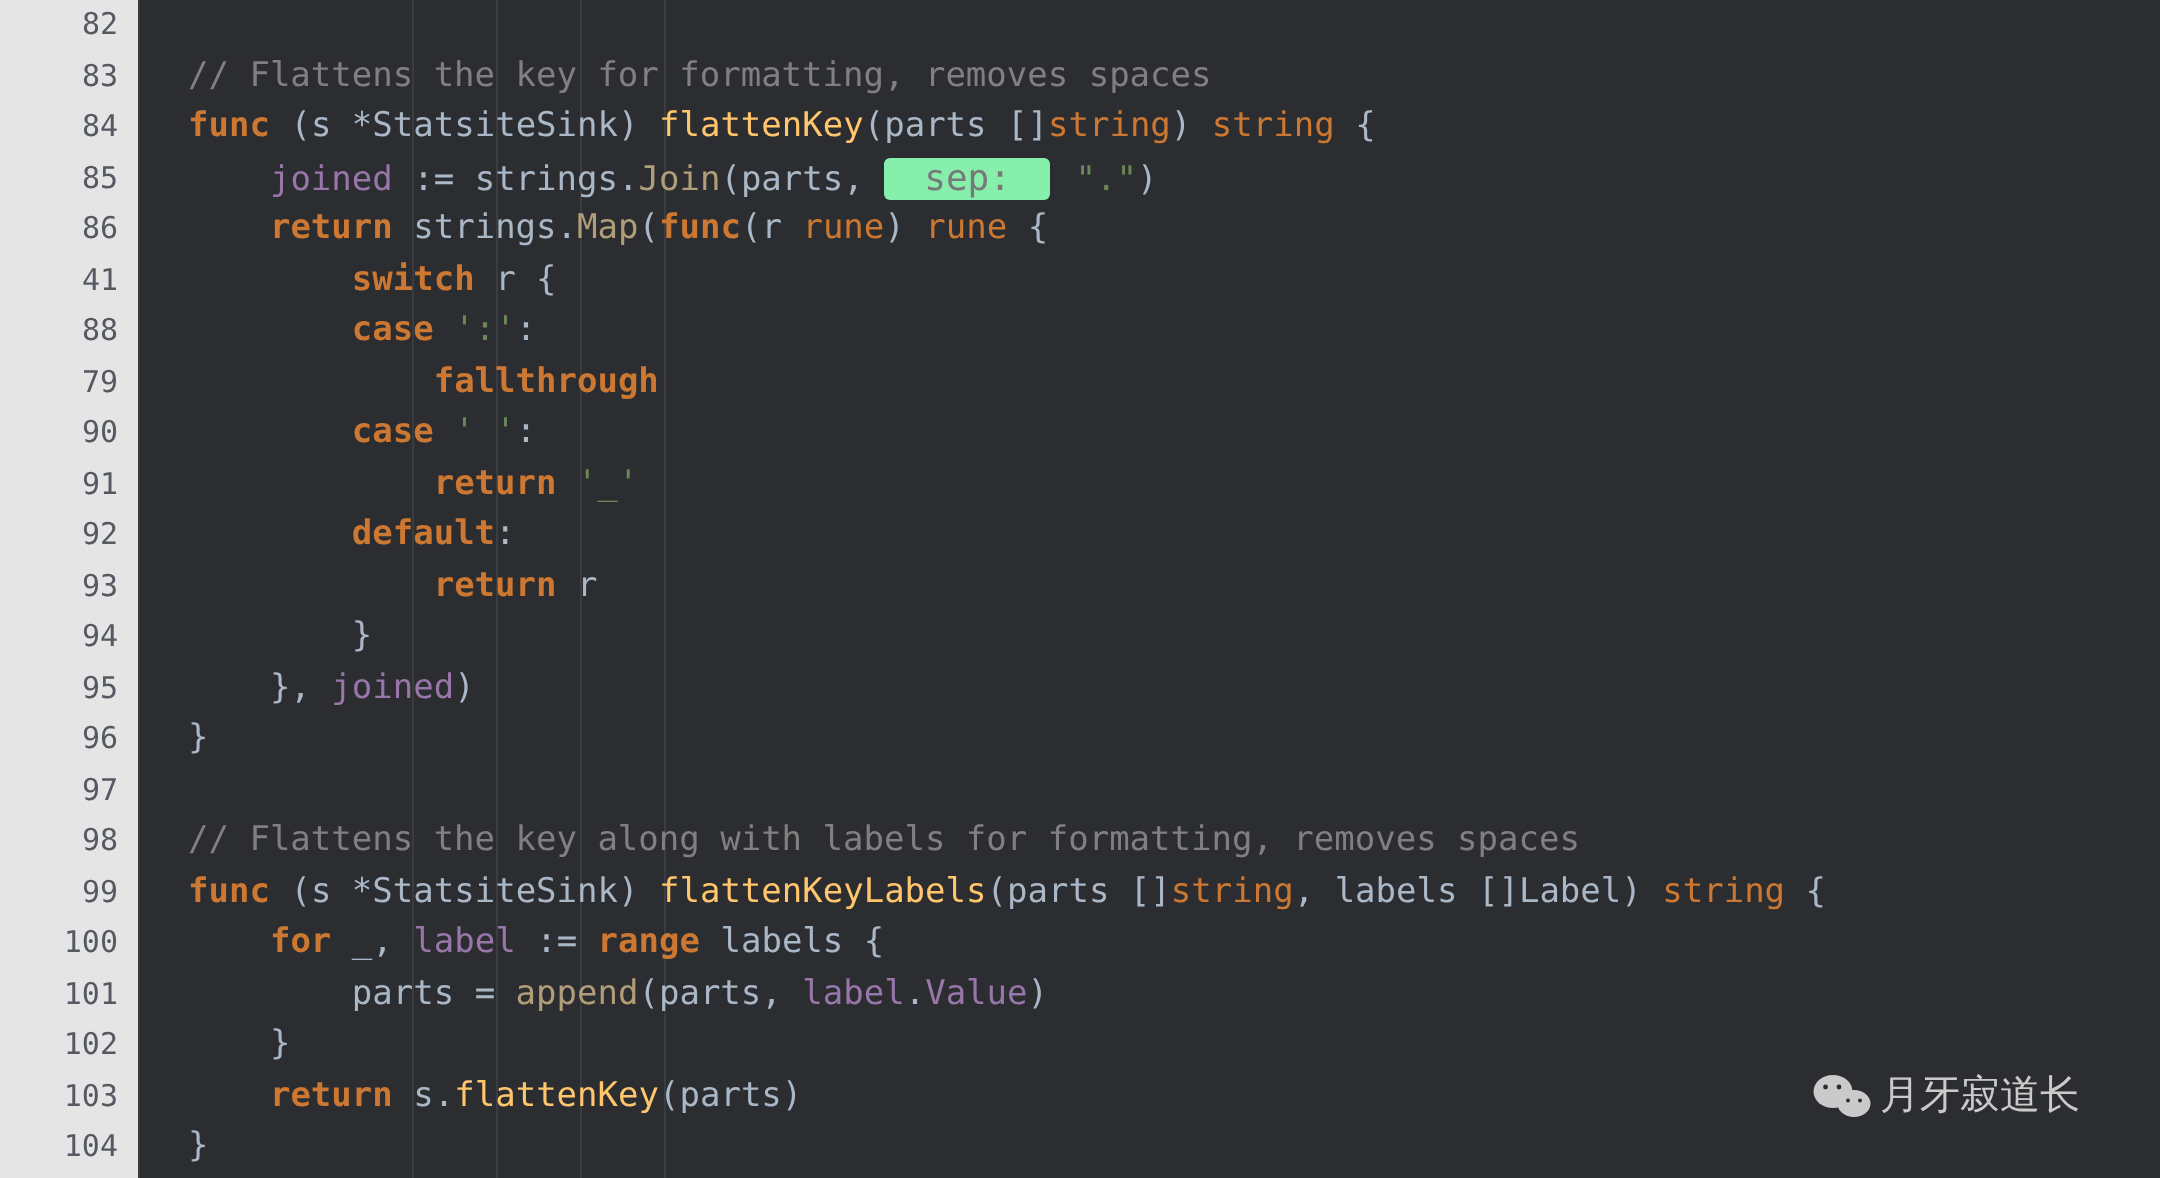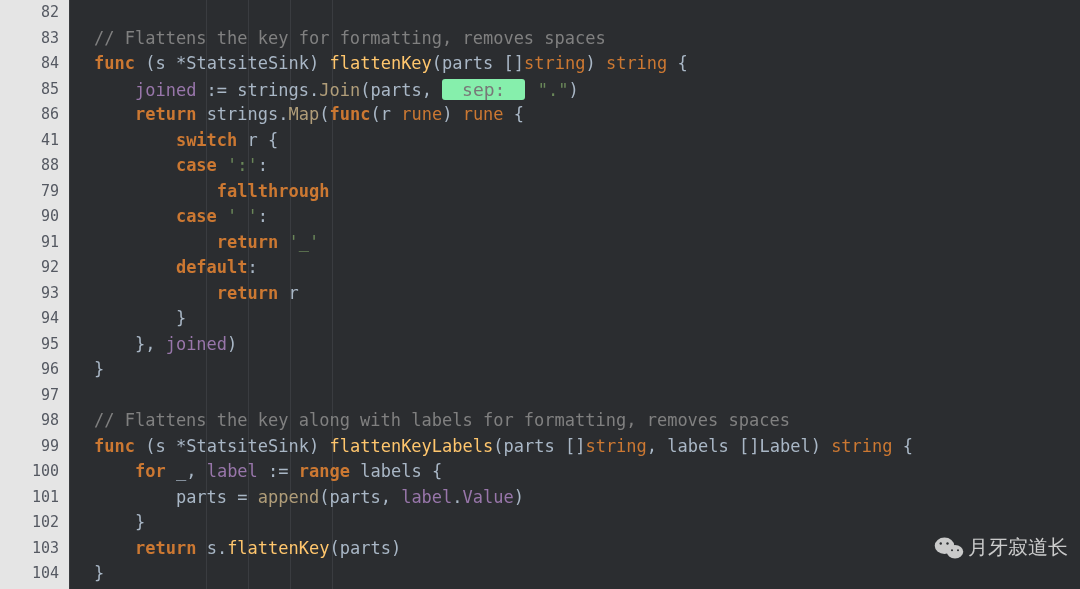--- a/index.html
+++ b/index.html
@@ -67,21 +67,21 @@
   
   .guide {
     position: absolute;
     top: 0;
     bottom: 0;
     width: 1px;
     background: #3a3c40;
   }
   .watermark {
     position: absolute;
-    right: 12px;
+    right: 40px;
     bottom: 28px;
     display: flex;
     align-items: center;
     gap: 4px;
     color: #e6e6e6;
     opacity: 0.85;
     font-family: "PingFang SC","Microsoft YaHei",sans-serif;
     font-size: 20px;
     pointer-events: none;
   }

